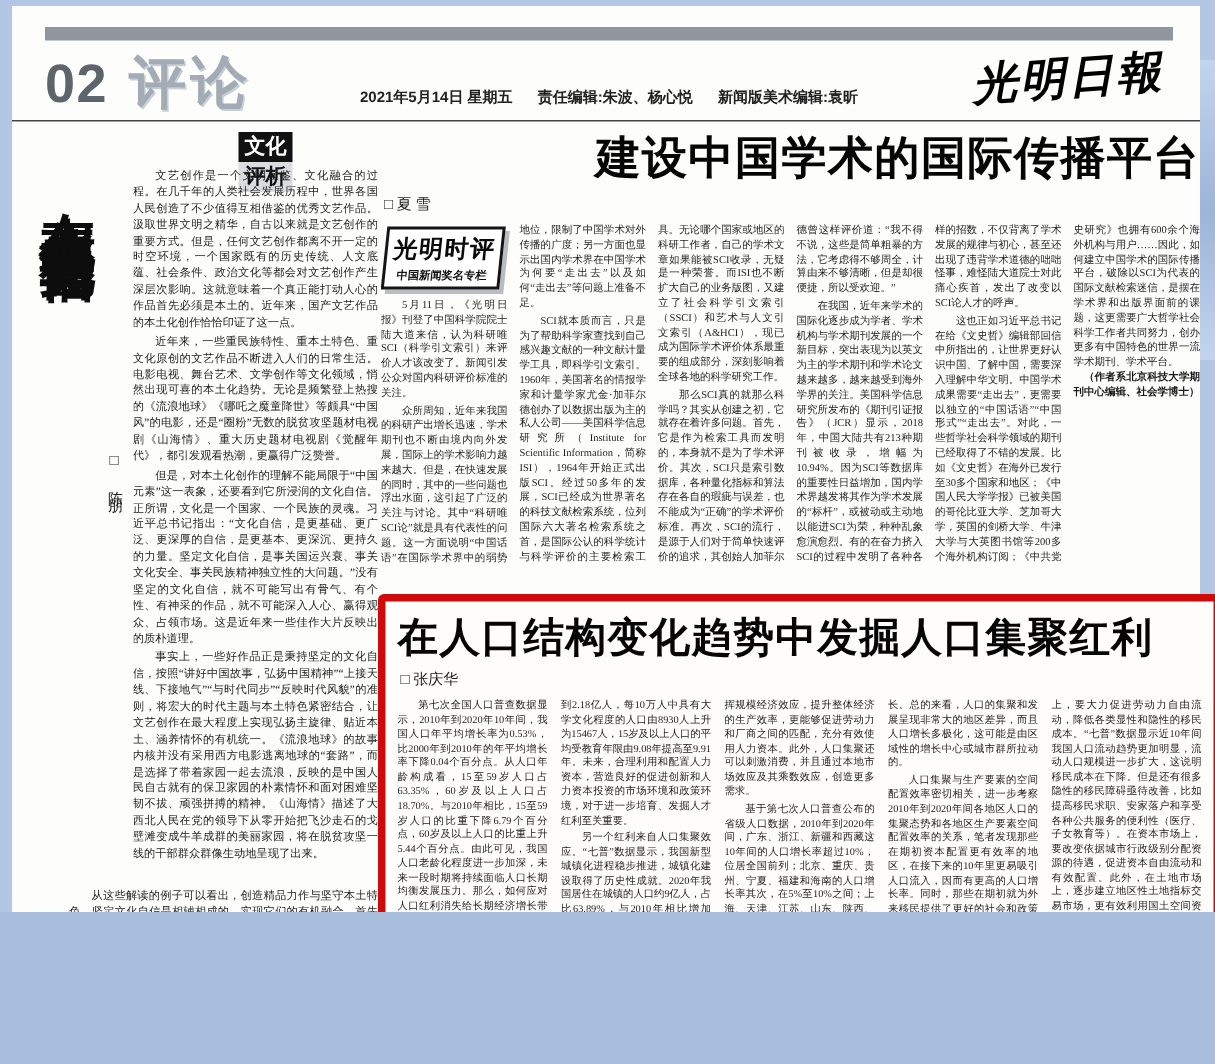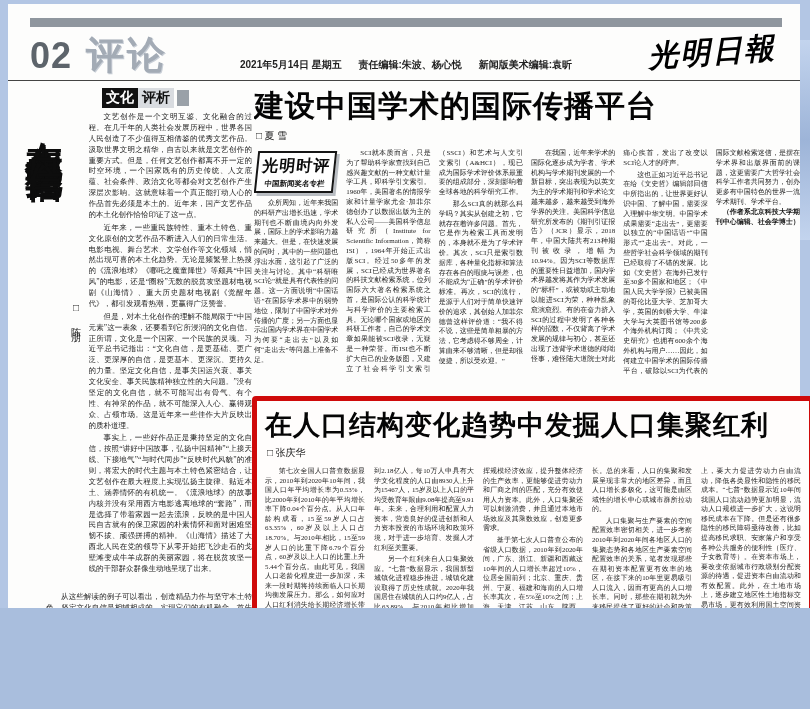--- a/index.html
+++ b/index.html
@@ -19,38 +19,38 @@
   .dateline{position:absolute;left:210px;bottom:4px;font-size:10px;font-weight:bold;color:#222;
           font-family:"Liberation Sans","DejaVu Sans",sans-serif;}
   .dateline span{margin-right:14px;}
   .masthead{position:absolute;right:6px;top:2px;font-size:30px;font-weight:bold;font-style:italic;
           color:#000;transform:rotate(-4deg);letter-spacing:2px;}
   .hrule{position:absolute;left:0;right:0;top:76px;height:1px;background:#444;}
 
   
   .left-article{position:absolute;left:14px;top:84px;width:230px;height:608px;overflow:hidden;}
   .tag{margin-left:80px;height:20px;display:flex;align-items:center;
-       font-family:"Liberation Sans","DejaVu Sans",sans-serif;font-weight:900;font-size:14px;}
+       font-family:"Liberation Sans","DejaVu Sans",sans-serif;font-weight:900;font-size:14px;flex-direction:column;}
   .tag .t1{background:#111;color:#fff;padding:1px 4px;}
   .tag .t2{background:#d9dce0;color:#111;padding:1px 4px;}
   .tag .t3{width:12px;height:16px;background:#9aa1a8;margin-left:3px;}
   .lflex{display:flex;margin-top:4px;height:474px;overflow:hidden;}
   .vtitle{writing-mode:vertical-rl;text-orientation:upright;font-size:37px;font-weight:900;
           line-height:1.15;letter-spacing:2px;height:470px;margin:0;color:#0d0d0d;}
   .vauthor{writing-mode:vertical-rl;text-orientation:upright;font-size:10px;letter-spacing:6px;
           margin-top:190px;margin-left:2px;color:#222;width:16px;}
   .lbody{flex:1;margin-left:6px;overflow:hidden;}
   .lbody p,.lbottom p,.flow p{font-size:7.5px;line-height:1.45;text-align:justify;margin:0 0 2px 0;
           text-indent:2em;color:#1d1d1d;}
   .lbottom{margin-top:6px;padding-left:24px;height:118px;overflow:hidden;}
 
   
   .top-article{position:absolute;left:246px;top:84px;width:546px;height:306px;overflow:hidden;}
   .top-article h1{margin:0;font-family:"Liberation Sans","DejaVu Sans",sans-serif;font-size:30px;
-          font-weight:900;letter-spacing:1px;color:#050505;line-height:1.2;}
+          font-weight:900;letter-spacing:1px;color:#050505;line-height:1.2;text-align:right;}
   .byline{font-size:10px;margin:5px 0 6px 2px;color:#222;}
   .tbody{height:232px;column-count:6;column-gap:8px;column-fill:auto;overflow:hidden;}
   .tbody p{font-size:7px;line-height:1.4;}
   .badge{border:2px solid #151515;box-shadow:3px 3px 0 #b9bdc2;transform:skewX(-6deg);
          padding:3px 2px 2px 2px;margin:2px 3px 6px 2px;text-align:center;break-inside:avoid;
          font-family:"Liberation Sans","DejaVu Sans",sans-serif;background:#fff;}
   .badge-title{font-size:16px;font-weight:900;color:#0a0a0a;letter-spacing:1px;}
   .badge-sub{font-size:7.5px;font-weight:bold;margin-top:2px;color:#111;}
   .attr{font-weight:bold;font-size:7px;line-height:1.4;text-align:justify;margin:0;
         text-indent:1em;break-inside:avoid;}
@@ -106,20 +106,21 @@
 
     <article class="top-article">
       <h1>建设中国学术的国际传播平台</h1>
       <div class="byline">□ 夏 雪</div>
       <div class="tbody">
         <div class="badge">
           <div class="badge-title">光明时评</div>
           <div class="badge-sub">中国新闻奖名专栏</div>
         </div>
         <div class="flow">
+            <p>5月11日，《光明日报》刊登了中国科学院院士陆大道来信，认为科研唯SCI（科学引文索引）来评价人才该改变了。新闻引发公众对国内科研评价标准的关注。</p>
             <p>众所周知，近年来我国的科研产出增长迅速，学术期刊也不断由境内向外发展，国际上的学术影响力越来越大。但是，在快速发展的同时，其中的一些问题也浮出水面，这引起了广泛的关注与讨论。其中“科研唯SCI论”就是具有代表性的问题。这一方面说明“中国话语”在国际学术界中的弱势地位，限制了中国学术对外传播的广度；另一方面也显示出国内学术界在中国学术为何要“走出去”以及如何“走出去”等问题上准备不足。</p>
             <p>SCI就本质而言，只是为了帮助科学家查找到自己感兴趣文献的一种文献计量学工具，即科学引文索引。1960年，美国著名的情报学家和计量学家尤金·加菲尔德创办了以数据出版为主的私人公司——美国科学信息研究所（Institute for Scientific Information，简称ISI），1964年开始正式出版SCI。经过50多年的发展，SCI已经成为世界著名的科技文献检索系统，位列国际六大著名检索系统之首，是国际公认的科学统计与科学评价的主要检索工具。无论哪个国家或地区的科研工作者，自己的学术文章如果能被SCI收录，无疑是一种荣誉。而ISI也不断扩大自己的业务版图，又建立了社会科学引文索引（SSCI）和艺术与人文引文索引（A&amp;HCI），现已成为国际学术评价体系最重要的组成部分，深刻影响着全球各地的科学研究工作。</p>
             <p>那么SCI真的就那么科学吗？其实从创建之初，它就存在着许多问题。首先，它是作为检索工具而发明的，本身就不是为了学术评价。其次，SCI只是索引数据库，各种量化指标和算法存在各自的瑕疵与误差，也不能成为“正确”的学术评价标准。再次，SCI的流行，是源于人们对于简单快速评价的追求，其创始人加菲尔德曾这样评价道：“我不得不说，这些是简单粗暴的方法，它考虑得不够周全，计算由来不够清晰，但是却很便捷，所以受欢迎。”</p>
             <p>在我国，近年来学术的国际化逐步成为学者、学术机构与学术期刊发展的一个新目标，突出表现为以英文为主的学术期刊和学术论文越来越多，越来越受到海外学界的关注。美国科学信息研究所发布的《期刊引证报告》（JCR）显示，2018年，中国大陆共有213种期刊被收录，增幅为10.94%。因为SCI等数据库的重要性日益增加，国内学术界越发将其作为学术发展的“标杆”，或被动或主动地以能进SCI为荣，种种乱象愈演愈烈。有的在奋力挤入SCI的过程中发明了各种各样的招数，不仅背离了学术发展的规律与初心，甚至还出现了违背学术道德的咄咄怪事，难怪陆大道院士对此痛心疾首，发出了改变以SCI论人才的呼声。</p>
             <p>这也正如习近平总书记在给《文史哲》编辑部回信中所指出的，让世界更好认识中国、了解中国，需要深入理解中华文明。中国学术成果需要“走出去”，更需要以独立的“中国话语”“中国形式”“走出去”。对此，一些哲学社会科学领域的期刊已经取得了不错的发展。比如《文史哲》在海外已发行至30多个国家和地区；《中国人民大学学报》已被美国的哥伦比亚大学、芝加哥大学，英国的剑桥大学、牛津大学与大英图书馆等200多个海外机构订阅；《中共党史研究》也拥有600余个海外机构与用户……因此，如何建立中国学术的国际传播平台，破除以SCI为代表的国际文献检索迷信，是摆在学术界和出版界面前的课题，这更需要广大哲学社会科学工作者共同努力，创办更多有中国特色的世界一流学术期刊、学术平台。</p>
           </div>
         <p class="attr">（作者系北京科技大学期刊中心编辑、社会学博士）</p>
       </div>
     </article>
 

